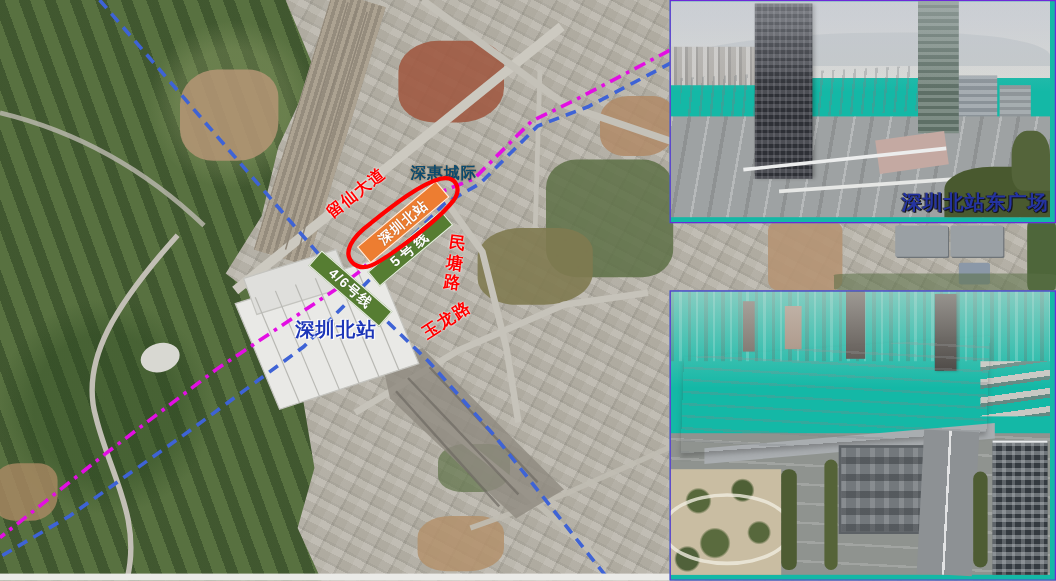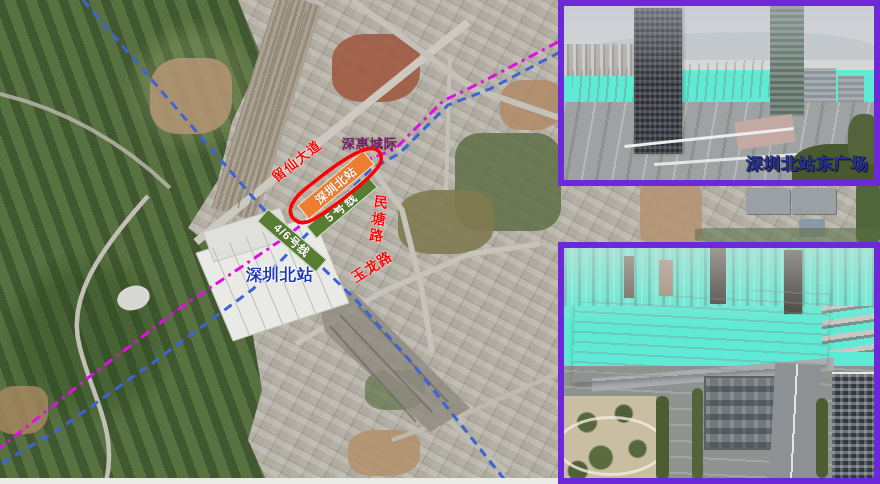--- a/index.html
+++ b/index.html
@@ -33,30 +33,30 @@
               transform:rotate(-40deg);font-size:11.5px;letter-spacing:1px;}
   .bar-green5{left:302px;top:199px;width:80px;height:16px;background:#567D32;
               transform:rotate(-40deg);font-size:12px;letter-spacing:3px;}
   .bar-green46{left:253px;top:232px;width:78px;height:17px;background:#567D32;
               transform:rotate(41deg);font-size:11.5px;letter-spacing:1px;}
 
   
   .maplabel{position:absolute;font-weight:bold;white-space:nowrap;z-index:4;}
   .lbl-red{color:#FF0000;text-shadow:0 0 2px rgba(255,255,255,0.85),0 0 1px rgba(255,255,255,0.9);}
   .lbl-liuxian{left:268px;top:152px;font-size:13.5px;transform:rotate(-38deg);letter-spacing:1px;}
-  .lbl-shenhui{left:342px;top:135px;font-size:13px;color:#701a75;
+  .lbl-shenhui{left:342px;top:135px;font-size:13px;color:#0c4a6e;
                text-shadow:0 0 2px rgba(110,60,0,0.6);letter-spacing:1px;}
   .lbl-mintang{left:372px;top:194px;width:16px;font-size:14px;line-height:16.5px;
                transform:rotate(8deg);word-break:break-all;white-space:normal;}
   .lbl-yulong{left:350px;top:258px;font-size:14px;transform:rotate(-33deg);letter-spacing:1px;}
   .lbl-station{left:246px;top:265px;font-size:16px;color:#1D36B8;letter-spacing:1px;
                text-shadow:0 0 2px #ffffff,1px 1px 0 rgba(255,255,255,0.9),-1px -1px 0 rgba(255,255,255,0.9);}
 
   
-  .inset{position:absolute;border:6px solid #6d28d9;z-index:6;overflow:hidden;background:#5eead4;}
+  .inset{position:absolute;border:1px solid #6d28d9;z-index:6;overflow:hidden;background:#14b8a6;}
   .inset-east{left:558px;top:0;width:322px;height:186px;}
   .inset-west{left:558px;top:242px;width:322px;height:242px;}
   .inset .ph{position:absolute;}
   .inset-label{position:absolute;right:5px;font-weight:bold;font-size:16.5px;color:#2433A0;
     letter-spacing:1px;white-space:nowrap;z-index:9;
     text-shadow:1px 1px 0 #15151a,-1px 0 0 rgba(10,10,20,0.55),0 1px 0 rgba(10,10,20,0.55);}
   .inset-east .inset-label{bottom:5px;}
   .inset-west .inset-label{bottom:4px;}
 
   

